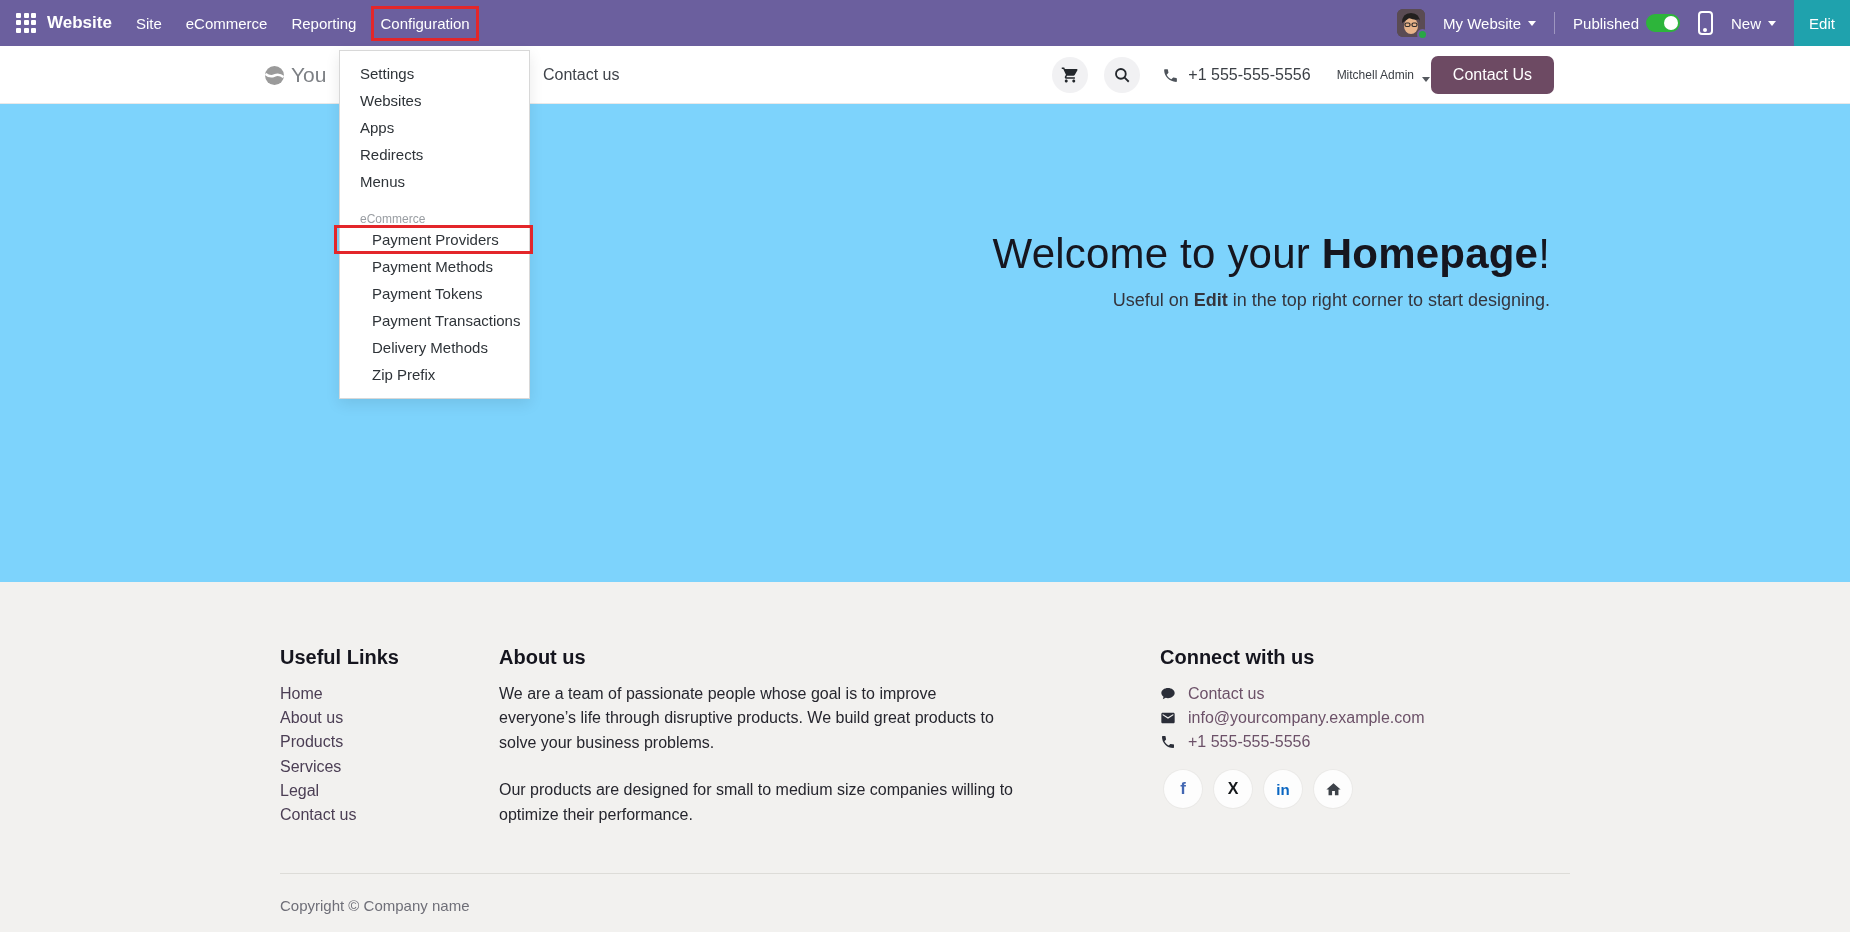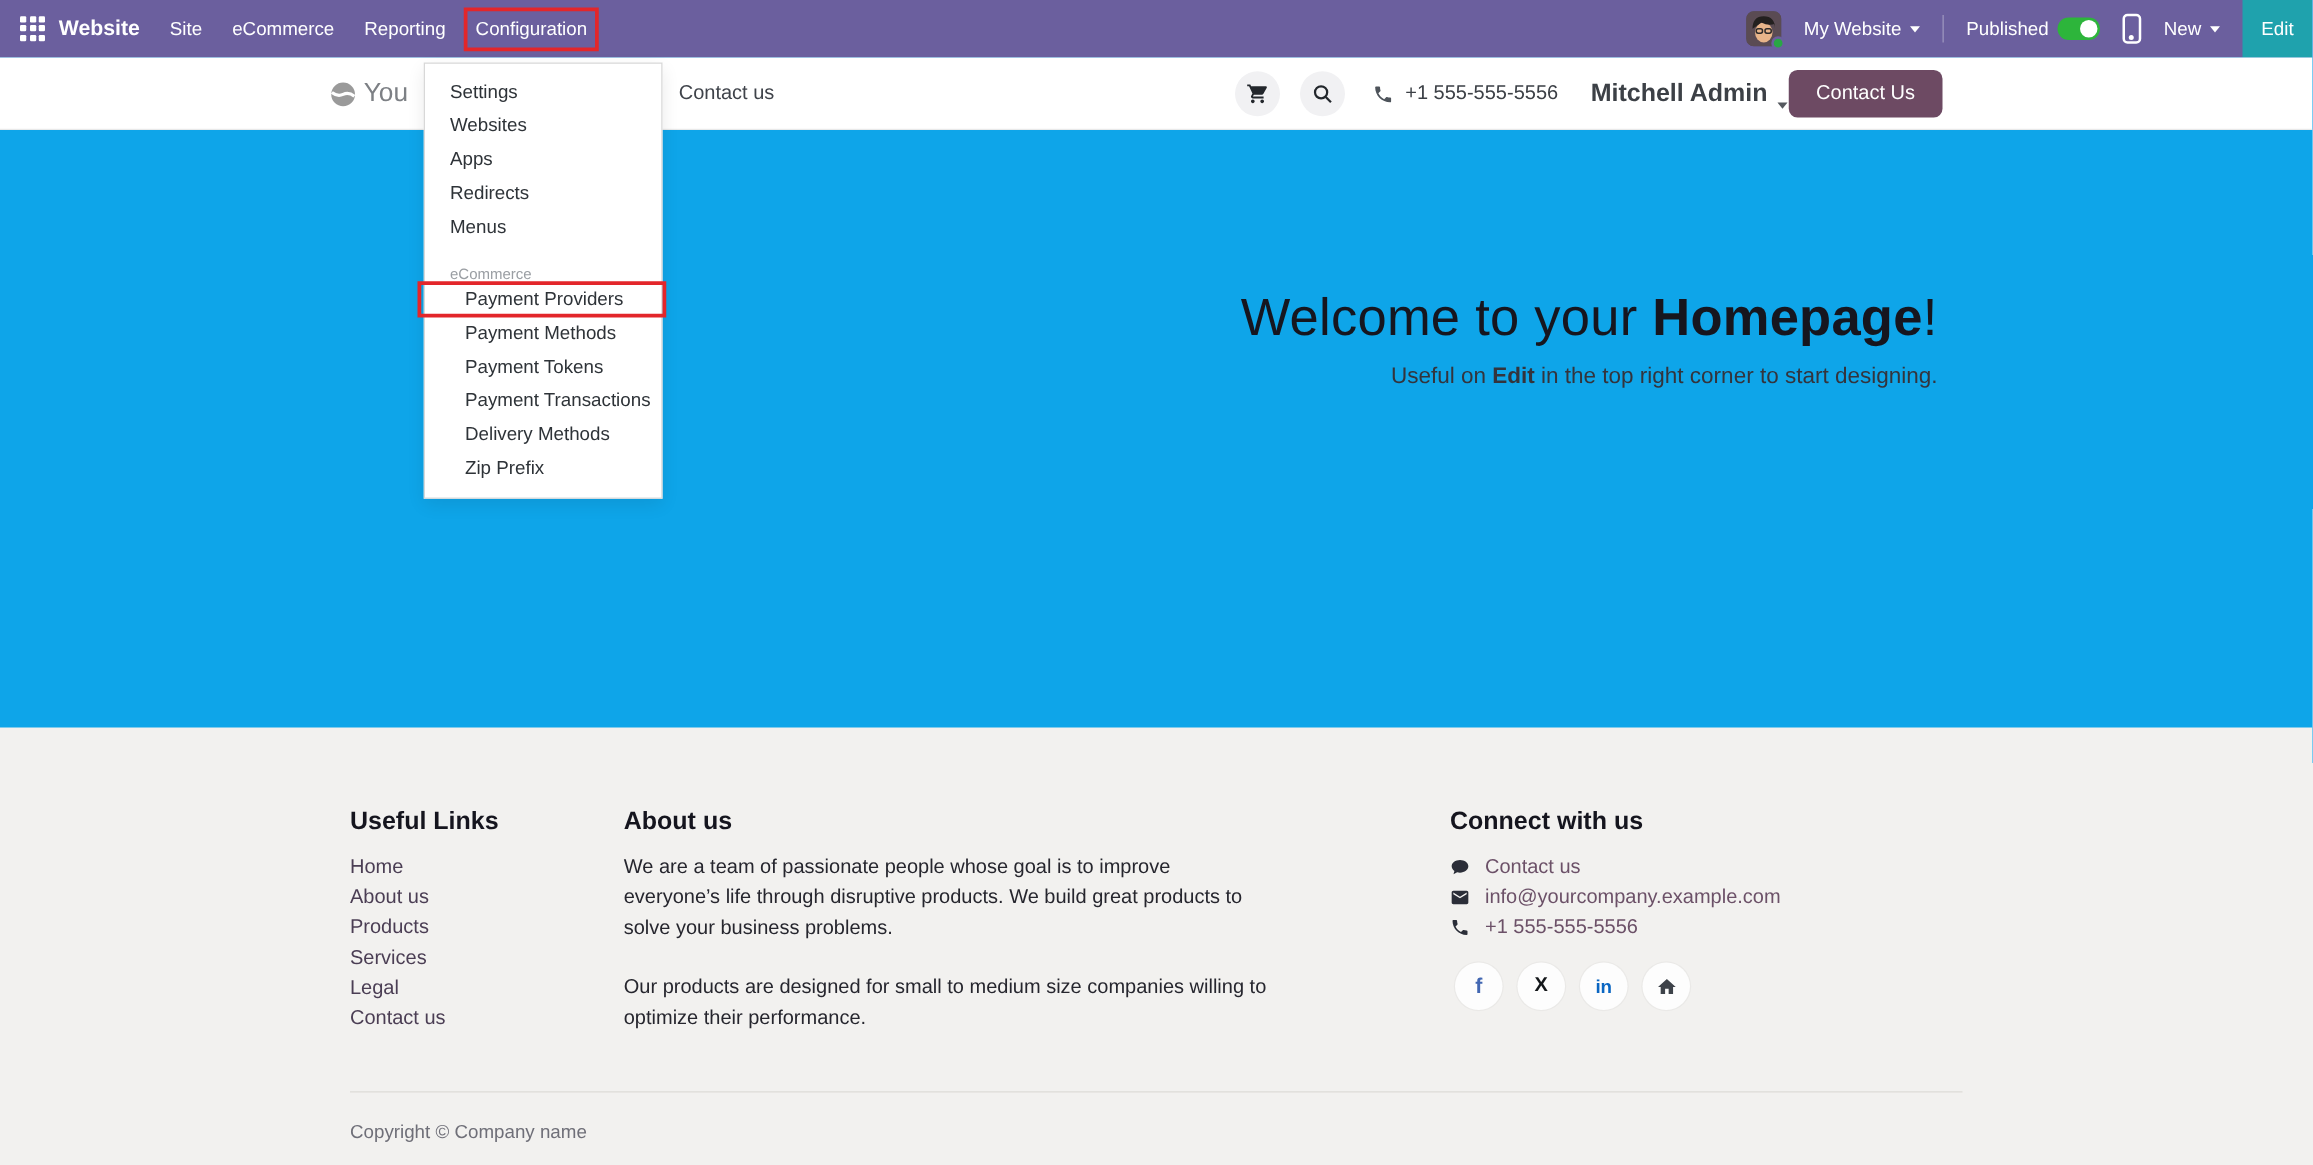--- a/index.html
+++ b/index.html
@@ -1,17 +1,17 @@
 <!DOCTYPE html>
 <html><head>
 <meta charset="utf-8">
 <style>
   * { margin:0; padding:0; box-sizing:border-box; }
   body { font-family:"Liberation Sans", sans-serif; background:#fff; }
-  .page { position:relative; width:1850px; height:932px; overflow:hidden; background:#0ea5e9; }
+  .page { position:relative; width:1850px; height:932px; overflow:hidden; background:#7dd3fc; }
 
   
   .navbar { position:absolute; top:0; left:0; width:1850px; height:46px;
             background:#6b5f9e; display:flex; align-items:center; color:#fff; }
   .nav-left { display:flex; align-items:center; padding-left:16px; }
   .grid-icon { width:21px; height:21px; display:grid; grid-template-columns:repeat(3,5px);
                grid-template-rows:repeat(3,5px); gap:2.5px; cursor:pointer; }
   .grid-icon i { background:#fff; border-radius:1px; }
   .brand { font-size:17px; font-weight:700; margin-left:10px; cursor:pointer; }
   .nav-links { display:flex; align-items:center; gap:24px; margin-left:24px; font-size:15px; }
@@ -42,22 +42,22 @@
                  border-bottom:1px solid #e9e9e9; display:flex; align-items:center; }
   .logo { position:absolute; left:264px; top:0; height:58px; display:flex; align-items:center; gap:6px; cursor:pointer; }
   .logo-text { font-size:21px; color:#7d8085; }
   .hdr-nav { position:absolute; left:543px; top:0; height:58px; display:flex; align-items:center;
              font-size:16px; color:#3f434a; cursor:pointer; }
   .hdr-right { position:absolute; right:296px; top:0; height:58px; display:flex; align-items:center; gap:16px; }
   .circle-btn { width:36px; height:36px; border-radius:50%; background:#f1f1f3; border:none;
                 display:flex; align-items:center; justify-content:center; cursor:pointer; }
   .hdr-phone { display:flex; align-items:center; gap:9px; margin-left:6px; font-size:16px;
                color:#3c4046; text-decoration:none; cursor:pointer; }
-  .hdr-user { display:flex; align-items:flex-end; gap:8px; font-size:20px; color:#3c4046;
-              margin-left:10px; cursor:pointer;font-weight:bold; }
+  .hdr-user { display:flex; align-items:flex-end; gap:8px; font-size:12px; color:#3c4046;
+              margin-left:10px; cursor:pointer; }
   .caret-dark { width:0; height:0; border-left:4.5px solid transparent; border-right:4.5px solid transparent;
                 border-top:5px solid #55595f; display:inline-block; }
   .contact-btn { position:absolute; right:296px; top:10px; height:38px; padding:0 22px; border:none;
                  border-radius:7px; background:#6d4a63; color:#fff; font-size:16px; cursor:pointer; }
   .hdr-right { right:420px; }
 
   
   .dropdown { position:absolute; left:339px; top:50px; width:191px; background:#fff;
               border:1px solid #d8d8d8; box-shadow:0 5px 14px rgba(0,0,0,.09); z-index:40;
               padding:9px 0 10px 0; }

